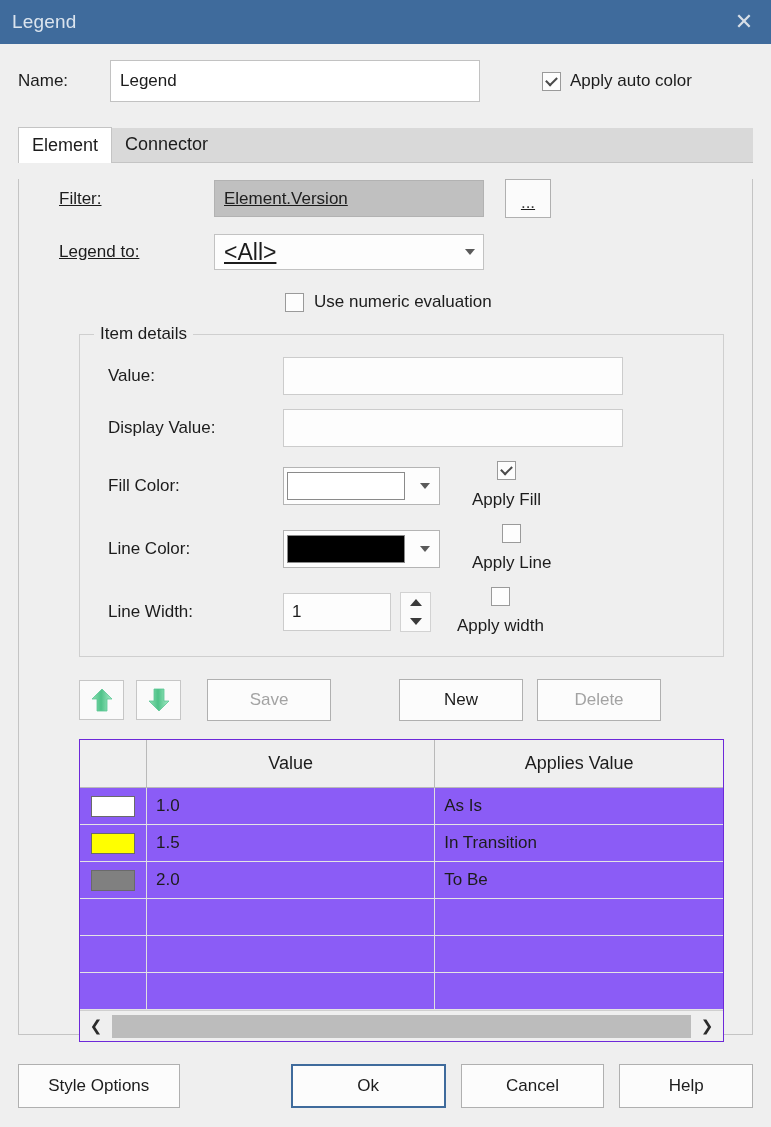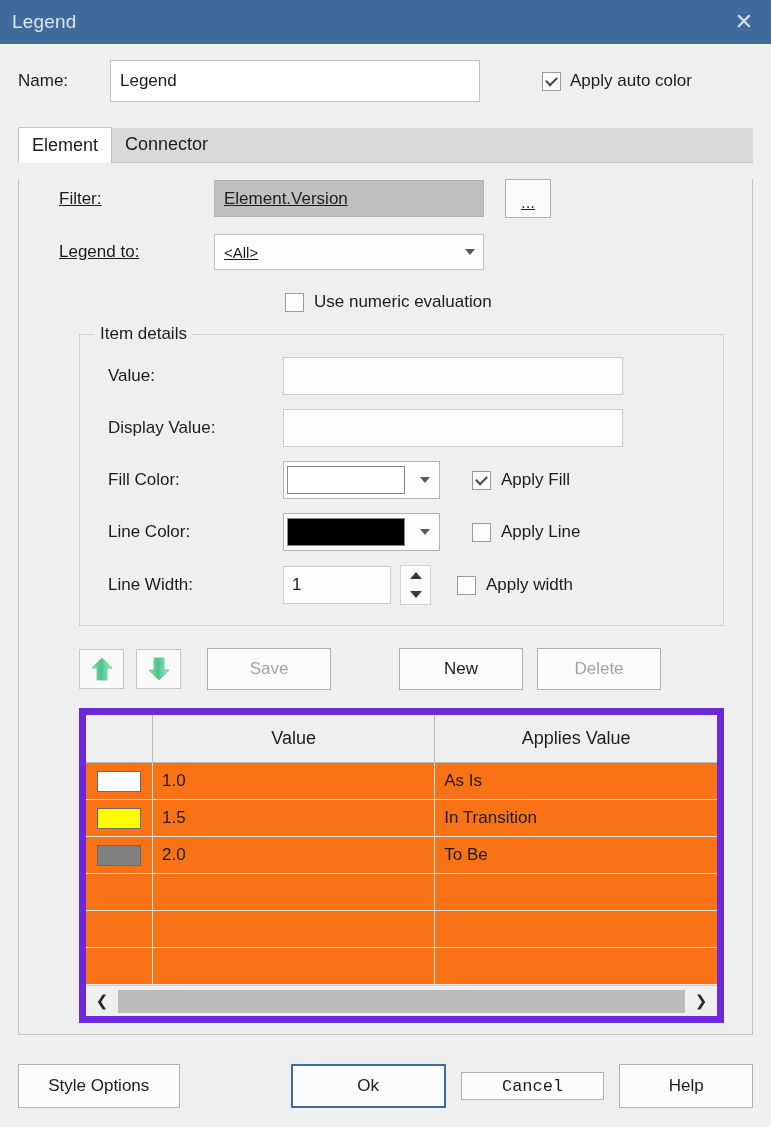--- a/index.html
+++ b/index.html
@@ -187,21 +187,21 @@
   .combo {
     width: 270px;
     height: 36px;
     box-sizing: border-box;
     background: #fdfdfd;
     border: 1px solid #c2c2c2;
     display: flex;
     align-items: center;
     justify-content: space-between;
     padding: 0 8px 0 9px;
-    font-size: 15px;
+    font-size: 23px;
     cursor: pointer;
   }
   .caret {
     width: 0;
     height: 0;
     border-left: 5px solid transparent;
     border-right: 5px solid transparent;
     border-top: 6px solid #5a5a5a;
   }
 
@@ -271,20 +271,21 @@
     box-sizing: border-box;
     border: 1px solid #8a8a8a;
   }
   .colorcombo .caret { margin-left: auto; margin-right: 9px; }
 
   .apply-wrap {
     display: flex;
     align-items: center;
     gap: 10px;
     margin-left: 32px;
+    flex-direction: column;
   }
 
   .spin-input {
     width: 108px;
     height: 38px;
     box-sizing: border-box;
     background: #fdfdfd;
     border: 1px solid #cccccc;
     font-family: "Liberation Sans", sans-serif;
     font-size: 17px;
@@ -351,22 +352,22 @@
     justify-content: center;
   }
   .btn.disabled { color: #a3a3a3; }
   .btn-new { width: 124px; margin-left: 68px; }
   .btn-save { width: 124px; margin-left: 14px; }
   .btn-delete { width: 124px; margin-left: 14px; }
 
   
   .table-wrap {
     margin: 18px 28px 0 60px;
-    border: 7px solid #6d28d9;
-    background: #f97316;
+    border: 1px solid #6d28d9;
+    background: #8b5cf6;
     box-sizing: border-box;
   }
   table.grid {
     width: 100%;
     border-collapse: collapse;
     table-layout: fixed;
     font-size: 17px;
   }
   table.grid th {
     background: #efefef;
@@ -434,21 +435,21 @@
     display: flex;
     align-items: center;
     box-sizing: border-box;
     padding: 0 18px;
   }
   .btn-style { width: 173px; height: 44px; }
   .btn-ok {
     width: 166px; height: 44px; margin-left: 111px;
     border: 2px solid #3f6b9c;
   }
-  .btn-cancel { width: 154px; height: 28px; margin-left: 15px; font-family: Liberation Mono, monospace; }
+  .btn-cancel { width: 154px; height: 44px; margin-left: 15px; }
   .btn-help { width: 143px; height: 44px; margin-left: 15px; }
 </style>
 </head>
 <body>
 
 <div class="titlebar">
   <span class="titlebar-title">Legend</span>
   <span class="titlebar-close">✕</span>
 </div>
 

